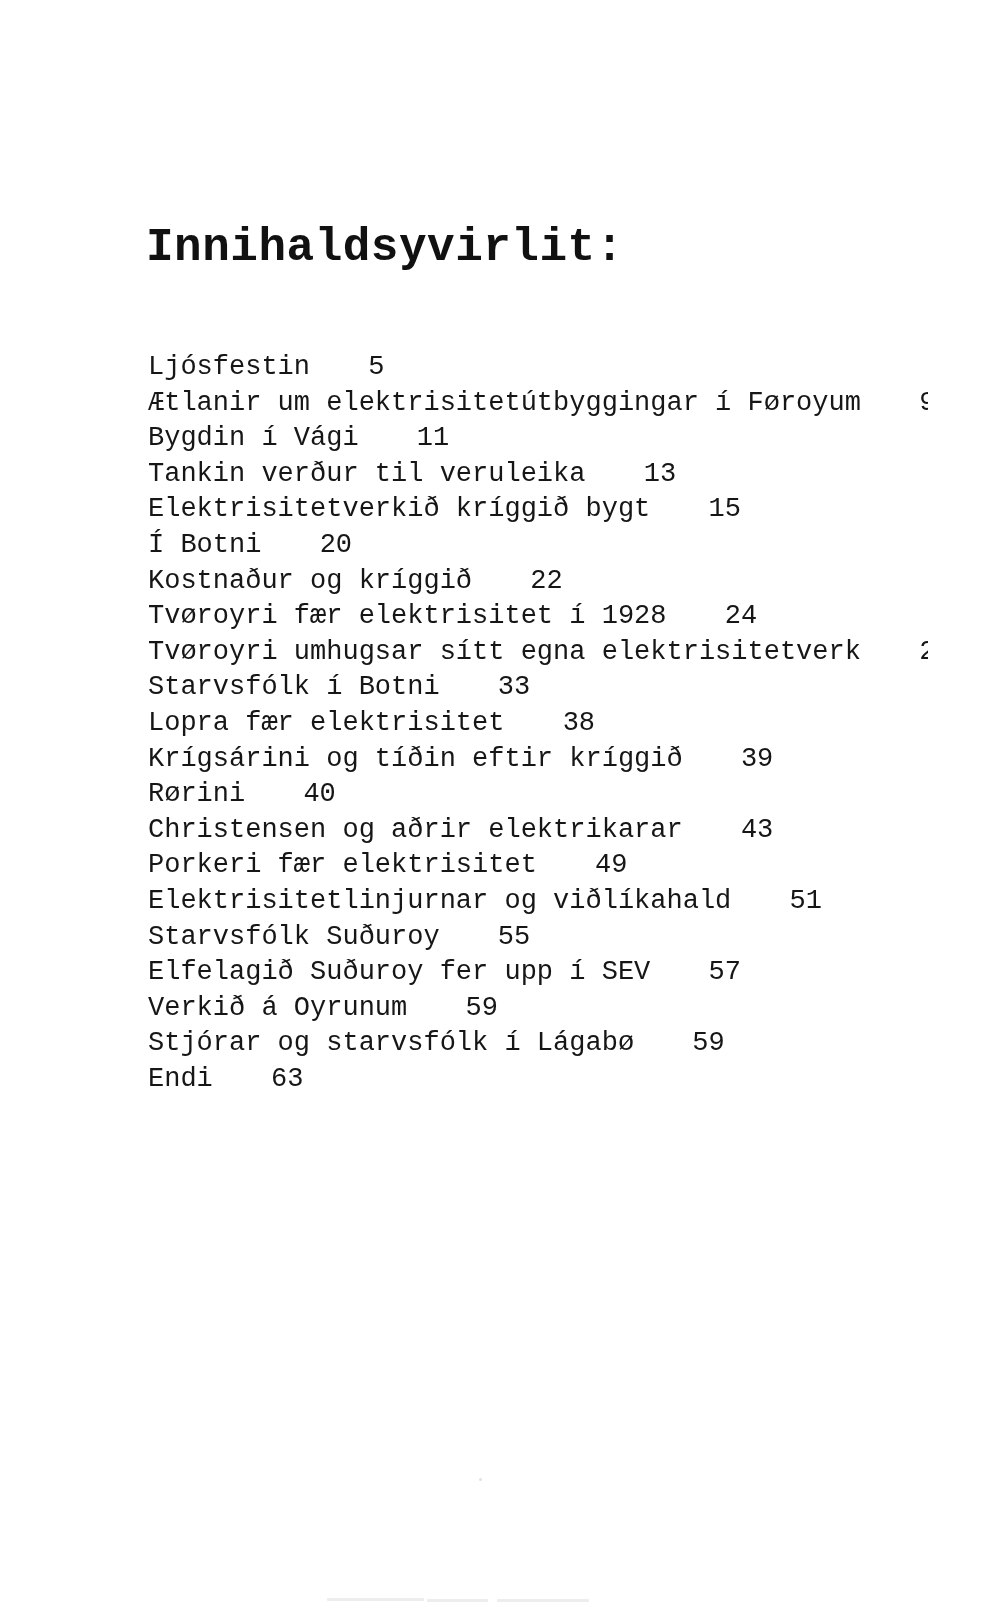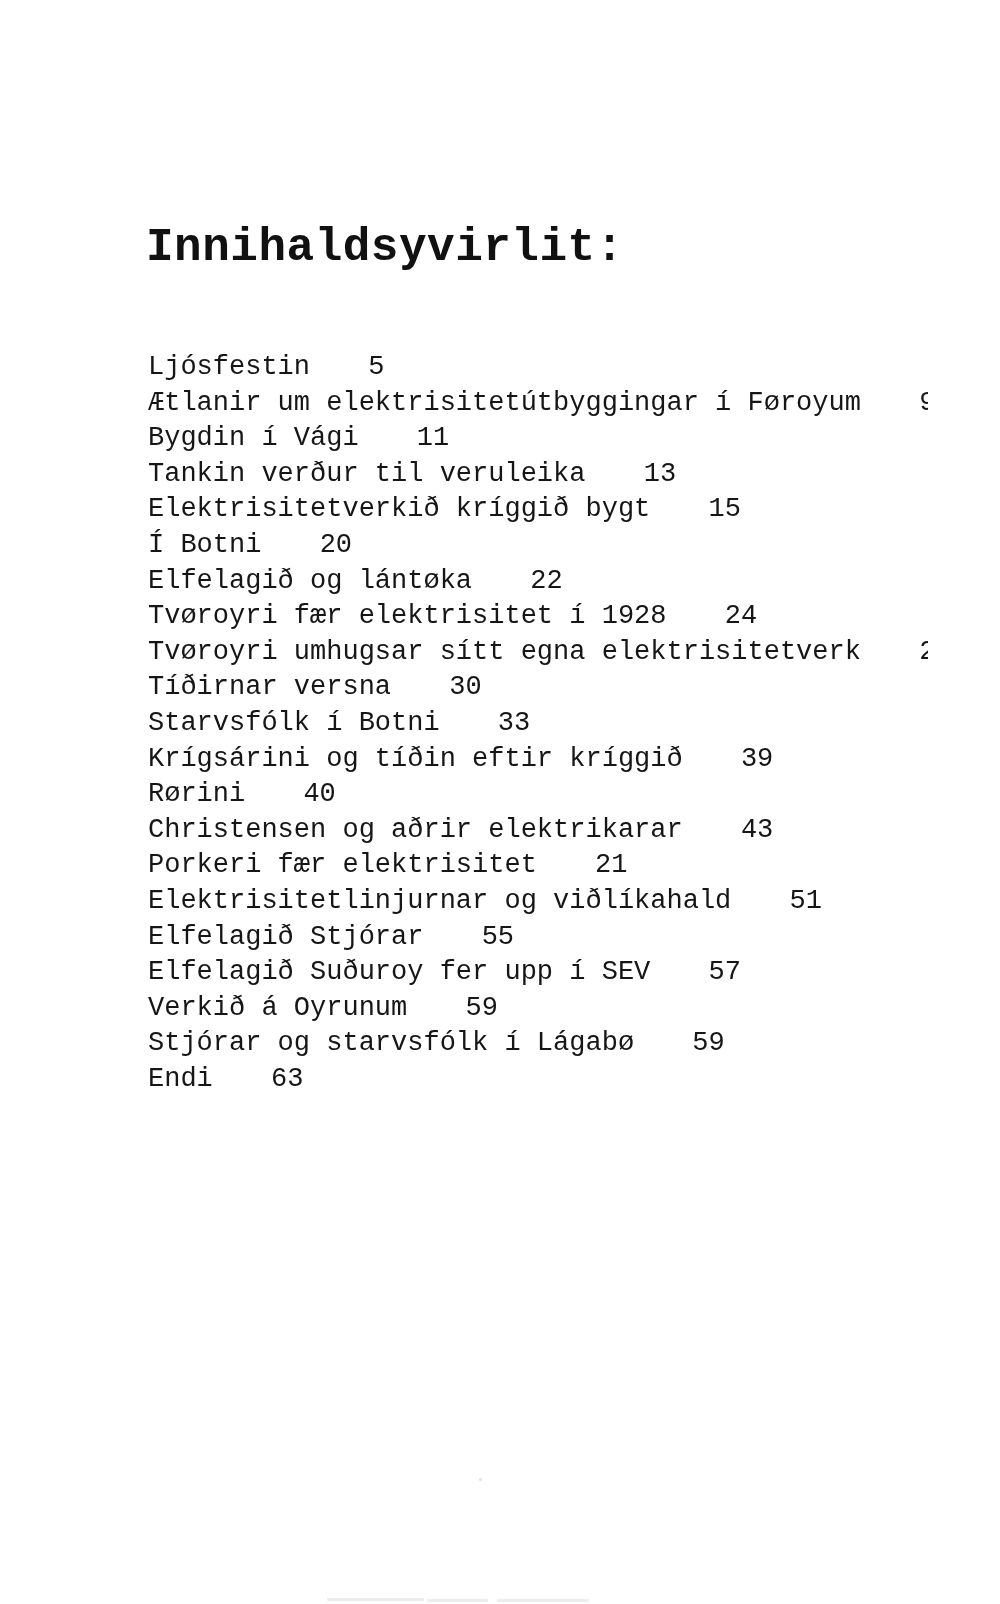--- a/index.html
+++ b/index.html
@@ -95,74 +95,74 @@
     <span class="toc-title">Elektrisitetverkið kríggið bygt</span>
     <span class="toc-page">15</span>
   </div>
 
   <div class="toc-row">
     <span class="toc-title">Í Botni</span>
     <span class="toc-page">20</span>
   </div>
 
   <div class="toc-row">
-    <span class="toc-title">Elfelagið og lántøka</span>
+    <span class="toc-title">Kostnaður og kríggið</span>
     <span class="toc-page">22</span>
   </div>
 
   <div class="toc-row">
     <span class="toc-title">Tvøroyri fær elektrisitet í 1928</span>
     <span class="toc-page">24</span>
   </div>
 
   <div class="toc-row">
     <span class="toc-title">Tvøroyri umhugsar sítt egna elektrisitetverk</span>
     <span class="toc-page">25</span>
   </div>
 
-  <div class="toc-row">
-    <span class="toc-title">Tíðirnar versna</span>
-    <span class="toc-page">30</span>
-  </div>
 
   <div class="toc-row">
     <span class="toc-title">Starvsfólk í Botni</span>
     <span class="toc-page">33</span>
   </div>
 
+  <div class="toc-row">
+    <span class="toc-title">Lopra fær elektrisitet</span>
+    <span class="toc-page">38</span>
+  </div>
 
   <div class="toc-row">
     <span class="toc-title">Krígsárini og tíðin eftir kríggið</span>
     <span class="toc-page">39</span>
   </div>
 
   <div class="toc-row">
     <span class="toc-title">Rørini</span>
     <span class="toc-page">40</span>
   </div>
 
 
   <div class="toc-row">
     <span class="toc-title">Christensen og aðrir elektrikarar</span>
     <span class="toc-page">43</span>
   </div>
 
 
   <div class="toc-row">
     <span class="toc-title">Porkeri fær elektrisitet</span>
-    <span class="toc-page">21</span>
+    <span class="toc-page">49</span>
   </div>
 
   <div class="toc-row">
     <span class="toc-title">Elektrisitetlinjurnar og viðlíkahald</span>
     <span class="toc-page">51</span>
   </div>
 
   <div class="toc-row">
-    <span class="toc-title">Elfelagið Stjórar</span>
+    <span class="toc-title">Starvsfólk Suðuroy</span>
     <span class="toc-page">55</span>
   </div>
 
   <div class="toc-row">
     <span class="toc-title">Elfelagið Suðuroy fer upp í SEV</span>
     <span class="toc-page">57</span>
   </div>
 
   <div class="toc-row">
     <span class="toc-title">Verkið á Oyrunum</span>

